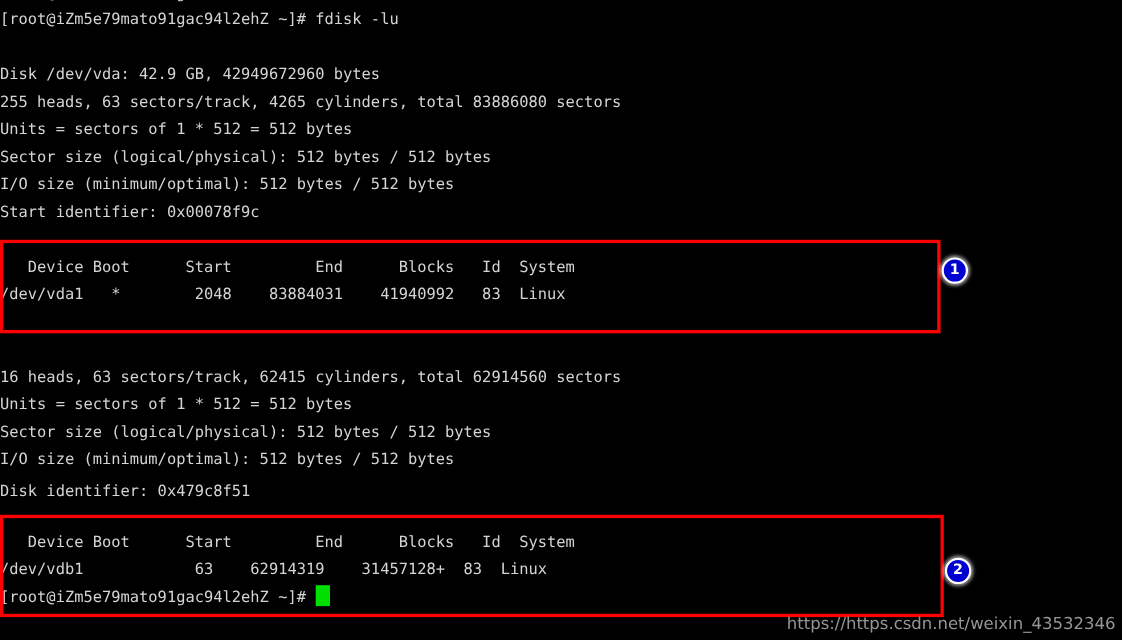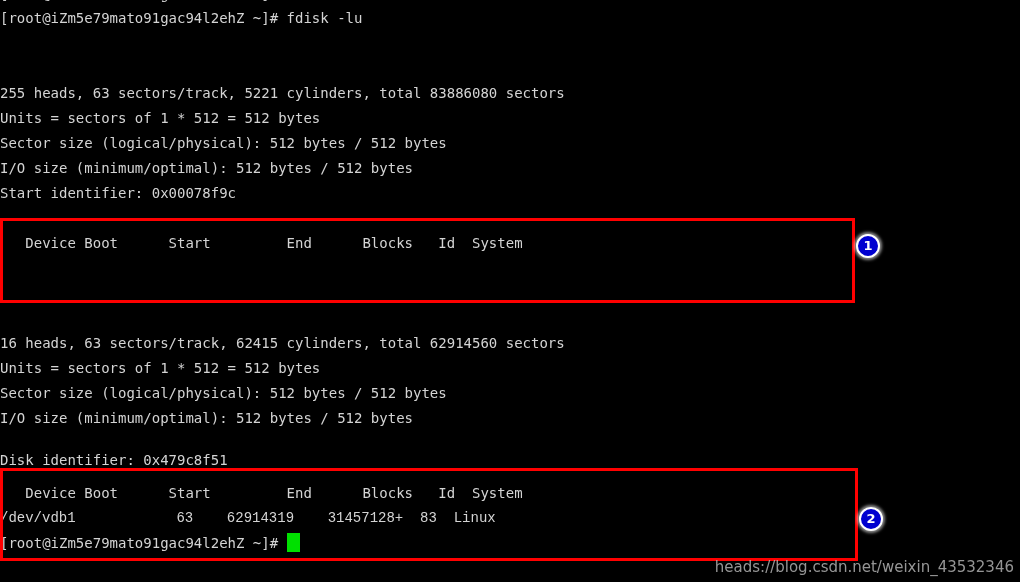--- a/index.html
+++ b/index.html
@@ -82,60 +82,62 @@
 <body>
 
 <div id="terminal">
 
   <div class="term-line clipped-top">[root@iZm5e79mato91gac94l2ehZ ~]#</div>
 
   <div class="term-line" style="top:6px;">[root@iZm5e79mato91gac94l2ehZ ~]# fdisk -lu</div>
 
   <div class="term-line" style="top:31px;"></div>
 
+  <div class="term-line" style="top:56px;">Disk /dev/vda: 42.9 GB, 42949672960 bytes</div>
 
-  <div class="term-line" style="top:81px;">255 heads, 63 sectors/track, 5221 cylinders, total 83886080 sectors</div>
+  <div class="term-line" style="top:81px;">255 heads, 63 sectors/track, 4265 cylinders, total 83886080 sectors</div>
 
   <div class="term-line" style="top:106px;">Units = sectors of 1 * 512 = 512 bytes</div>
 
   <div class="term-line" style="top:131px;">Sector size (logical/physical): 512 bytes / 512 bytes</div>
 
   <div class="term-line" style="top:156px;">I/O size (minimum/optimal): 512 bytes / 512 bytes</div>
 
   <div class="term-line" style="top:181px;">Start identifier: 0x00078f9c</div>
 
   <div class="term-line" style="top:206px;"></div>
 
   <div class="term-line" style="top:231px;">   Device Boot      Start         End      Blocks   Id  System</div>
 
+  <div class="term-line" style="top:256px;">/dev/vda1   *        2048    83884031    41940992   83  Linux</div>
 
   <div class="term-line" style="top:281px;"></div>
 
 
   <div class="term-line" style="top:331px;text-align:right;">16 heads, 63 sectors/track, 62415 cylinders, total 62914560 sectors</div>
 
   <div class="term-line" style="top:356px;">Units = sectors of 1 * 512 = 512 bytes</div>
 
   <div class="term-line" style="top:381px;">Sector size (logical/physical): 512 bytes / 512 bytes</div>
 
   <div class="term-line" style="top:406px;">I/O size (minimum/optimal): 512 bytes / 512 bytes</div>
 
-  <div class="term-line" style="top:448px;">Disk identifier: 0x479c8f51</div>
+  <div class="term-line" style="top:435px;">Disk identifier: 0x479c8f51</div>
 
   <div class="term-line" style="top:456px;"></div>
 
   <div class="term-line" style="top:481px;">   Device Boot      Start         End      Blocks   Id  System</div>
 
-  <div class="term-line" style="top:506px;font-family:Liberation Mono, monospace;">/dev/vdb1            63    62914319    31457128+  83  Linux</div>
+  <div class="term-line" style="top:506px;">/dev/vdb1            63    62914319    31457128+  83  Linux</div>
 
   <div class="term-line" style="top:531px;"><span>[root@iZm5e79mato91gac94l2ehZ ~]# </span><span class="cursor-block"></span></div>
 
   <div class="hl-box" style="left:0px; top:218px; width:855px; height:85px;"></div>
 
   <div class="hl-box" style="left:0px; top:468px; width:858px; height:93px;"></div>
 
   <div class="marker" style="left:856px; top:234px;">1</div>
 
   <div class="marker" style="left:859px; top:507px;">2</div>
 
-  <div class="watermark">heads://blog.csdn.net/weixin_43532346</div>
+  <div class="watermark">https://https.csdn.net/weixin_43532346</div>
 
 </div>
 
 </body></html>

